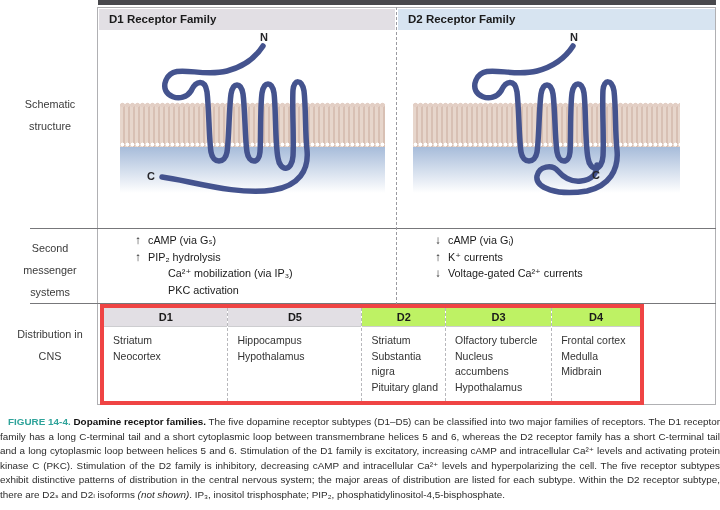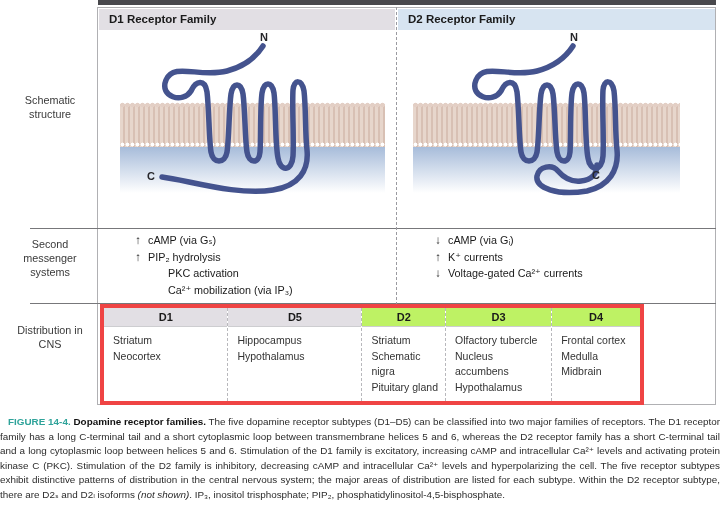--- a/index.html
+++ b/index.html
@@ -14,21 +14,21 @@
     border-left:1px dashed #9a9aa0; }
   .hline { position:absolute; left:30px; width:686px; height:1px; background:#77777a; }
   .hline.one { top:228px; } .hline.two { top:303px; }
 
   .fam-header { position:absolute; top:9px; height:21px; line-height:21px;
     font-size:11.5px; font-weight:bold; color:#1a1a1a; padding-left:10px; }
   .fam-header.d1 { left:99px; width:296px; background:#e2dfe4; }
   .fam-header.d2 { left:398px; width:317px; background:#d7e4f1; }
 
   .row-label { position:absolute; width:84px; text-align:center; font-size:10.8px;
-    color:#3a3a3a; line-height:14px; }
+    color:#3a3a3a; line-height:22px; }
   .row-label.schematic { left:8px; top:93px; }
   .row-label.messenger { left:8px; top:237px; }
   .row-label.distribution { left:8px; top:323px; }
 
   .membrane { position:absolute; top:105px; height:42px;
     background:repeating-linear-gradient(90deg,#e7d6cc 0px,#e7d6cc 3px,#d8c0b4 3px,#d8c0b4 5px); }
   .membrane.m1 { left:120px; width:265px; }
   .membrane.m2 { left:413px; width:267px; }
   .membrane::before { content:""; position:absolute; left:0; right:0; top:-3px; height:6px;
     background-image:radial-gradient(circle at 2.5px 3px,#e3cfc5 2.1px,rgba(227,207,197,0) 2.6px);
@@ -151,24 +151,24 @@
   <div class="msg-block d1">
     <div class="msg-row">
       <span class="arrow">↑</span>
       <span class="txt">cAMP (via Gₛ)</span>
     </div>
     <div class="msg-row">
       <span class="arrow">↑</span>
       <span class="txt">PIP₂ hydrolysis</span>
     </div>
     <div class="msg-row indent">
+      <span class="txt">Ca²⁺ mobilization (via IP₃)</span>
+    </div>
+    <div class="msg-row indent">
       <span class="txt">PKC activation</span>
-    </div>
-    <div class="msg-row indent">
-      <span class="txt">Ca²⁺ mobilization (via IP₃)</span>
     </div>
   </div>
 
   <div class="msg-block d2">
     <div class="msg-row">
       <span class="arrow">↓</span>
       <span class="txt">cAMP (via Gᵢ)</span>
     </div>
     <div class="msg-row">
       <span class="arrow">↑</span>
@@ -192,21 +192,21 @@
       <div class="dist-head">D5</div>
       <div class="dist-body">
         <div>Hippocampus</div>
         <div>Hypothalamus</div>
       </div>
     </div>
     <div class="dist-col w3 fam2">
       <div class="dist-head">D2</div>
       <div class="dist-body">
         <div>Striatum</div>
-        <div>Schematic nigra</div>
+        <div>Substantia nigra</div>
         <div>Pituitary gland</div>
       </div>
     </div>
     <div class="dist-col w4 fam2">
       <div class="dist-head">D3</div>
       <div class="dist-body">
         <div>Olfactory tubercle</div>
         <div>Nucleus accumbens</div>
         <div>Hypothalamus</div>
       </div>

